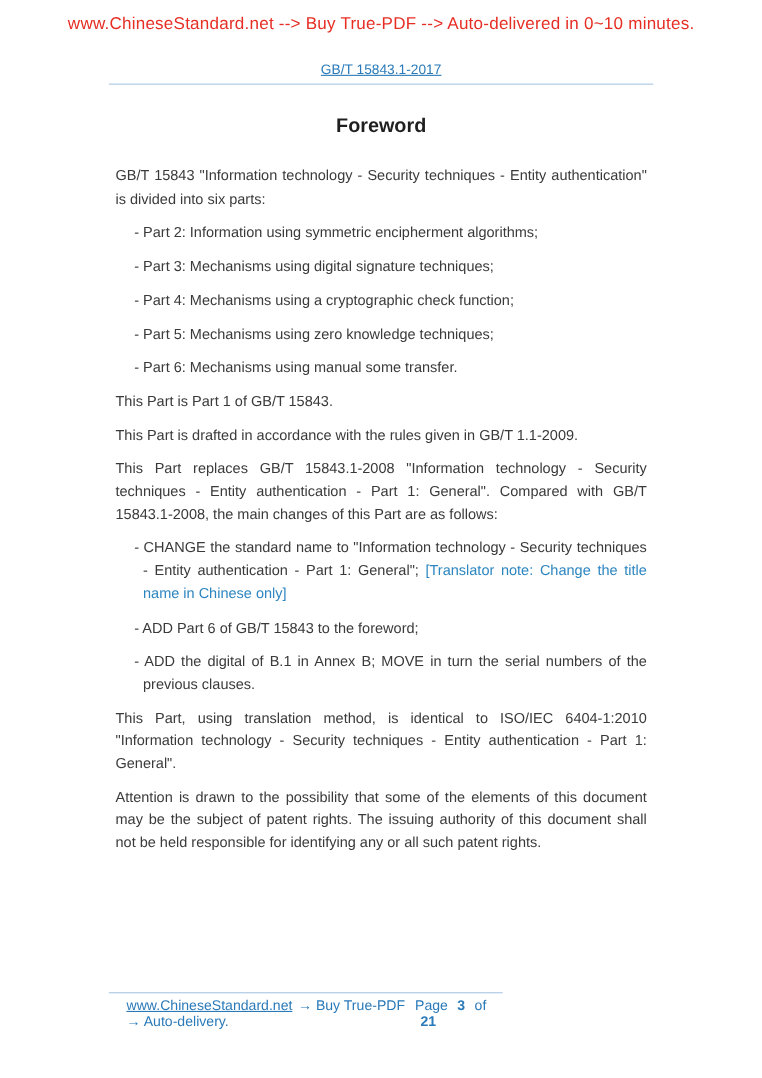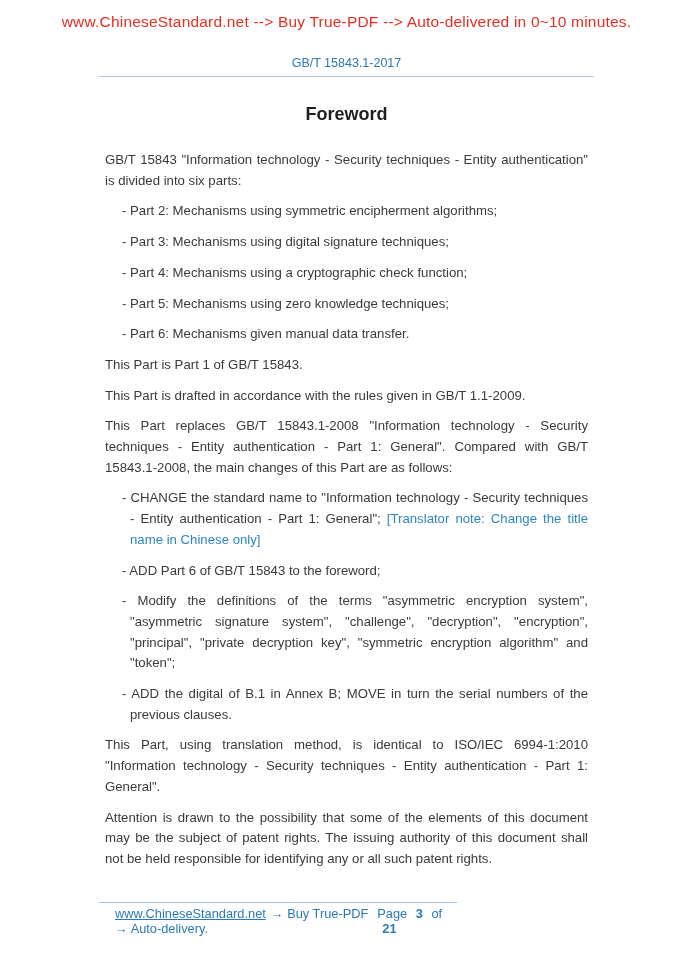--- a/index.html
+++ b/index.html
@@ -15,20 +15,21 @@
     text-align: center;
     color: #e62e25;
     font-size: 15.5px;
     letter-spacing: 0.2px;
   }
   .doc-code {
     margin-top: 25px;
     text-align: center;
     color: #2a7ab9;
     font-size: 12.5px;
+    text-decoration: underline;
   }
   .rule {
     border-top: 1px solid #a9c7e1;
     height: 0;
   }
   .header-rule { margin: 6px 99px 0 99px; }
   .title {
     margin: 27px 0 0 0;
     text-align: center;
     font-size: 18px;
@@ -79,36 +80,35 @@
 
   <div class="doc-code">GB/T 15843.1-2017</div>
 
   <div class="rule header-rule"></div>
 
   <h1 class="title">Foreword</h1>
 
   <div class="content">
     <p>GB/T 15843 "Information technology - Security techniques - Entity authentication" is divided into six parts:</p>
 
-    <p class="li">- Part 2: Mechanisms using symmetric encipherment algorithms;</p>
+    <p class="li">- Part 2: Information using symmetric encipherment algorithms;</p>
     <p class="li">- Part 3: Mechanisms using digital signature techniques;</p>
     <p class="li">- Part 4: Mechanisms using a cryptographic check function;</p>
     <p class="li">- Part 5: Mechanisms using zero knowledge techniques;</p>
-    <p class="li">- Part 6: Mechanisms given manual data transfer.</p>
+    <p class="li">- Part 6: Mechanisms using manual some transfer.</p>
 
     <p>This Part is Part 1 of GB/T 15843.</p>
     <p>This Part is drafted in accordance with the rules given in GB/T 1.1-2009.</p>
     <p>This Part replaces GB/T 15843.1-2008 "Information technology - Security techniques - Entity authentication - Part 1: General". Compared with GB/T 15843.1-2008, the main changes of this Part are as follows:</p>
 
     <p class="li"><span>- CHANGE the standard name to "Information technology - Security techniques - Entity authentication - Part 1: General"; </span><span class="note">[Translator note: Change the title name in Chinese only]</span></p>
     <p class="li">- ADD Part 6 of GB/T 15843 to the foreword;</p>
-    <p class="li">- Modify the definitions of the terms "asymmetric encryption system", "asymmetric signature system", "challenge", "decryption", "encryption", "principal", "private decryption key", "symmetric encryption algorithm" and "token";</p>
     <p class="li">- ADD the digital of B.1 in Annex B; MOVE in turn the serial numbers of the previous clauses.</p>
 
-    <p>This Part, using translation method, is identical to ISO/IEC 6994-1:2010 "Information technology - Security techniques - Entity authentication - Part 1: General".</p>
+    <p>This Part, using translation method, is identical to ISO/IEC 6404-1:2010 "Information technology - Security techniques - Entity authentication - Part 1: General".</p>
     <p>Attention is drawn to the possibility that some of the elements of this document may be the subject of patent rights. The issuing authority of this document shall not be held responsible for identifying any or all such patent rights.</p>
   </div>
 
   <div class="footer">
     <div class="rule footer-rule"></div>
     <div class="footer-row">
       <div class="footer-left">
         <span class="flink">www.ChineseStandard.net</span><span class="ftail">→ Buy True-PDF → Auto-delivery.</span>
       </div>
       <div class="footer-right pageinfo">

